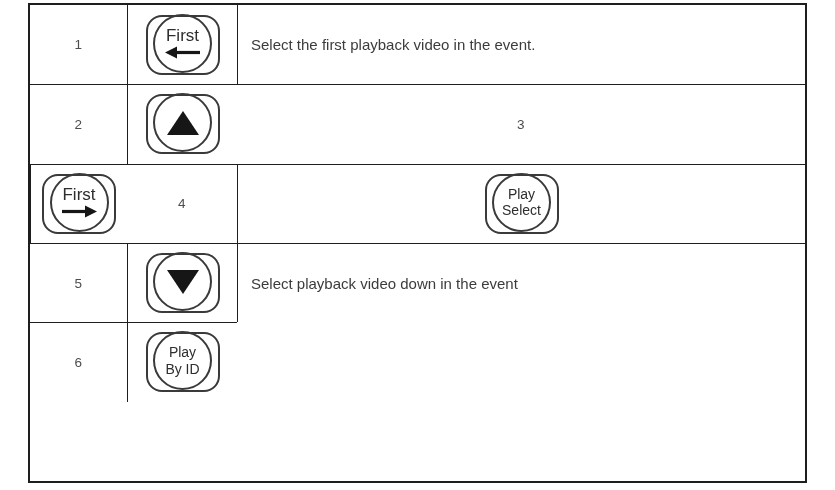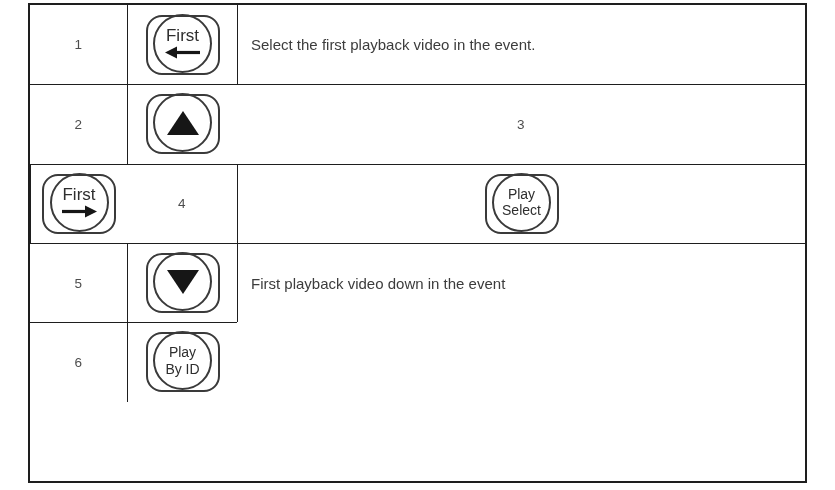--- a/index.html
+++ b/index.html
@@ -145,21 +145,21 @@
   <div class="cell icon-cell">
     <div class="btn">
       <div class="btn-circle">
         <svg class="tri-svg" width="34" height="26" viewBox="0 0 34 26">
           <polygon points="17,25 33,1 1,1" fill="#161616"></polygon>
         </svg>
       </div>
     </div>
   </div>
   <div class="cell desc-cell">
-    <span class="desc">First playback video down in the event</span>
+    <span class="desc">Select playback video down in the event</span>
   </div>
 
   <div class="cell c0 num-cell">
     <span class="num">6</span>
   </div>
   <div class="cell icon-cell">
     <div class="btn">
       <div class="btn-circle">
         <span class="btn-label two-line">Play</span>
         <span class="btn-label two-line">By ID</span>

